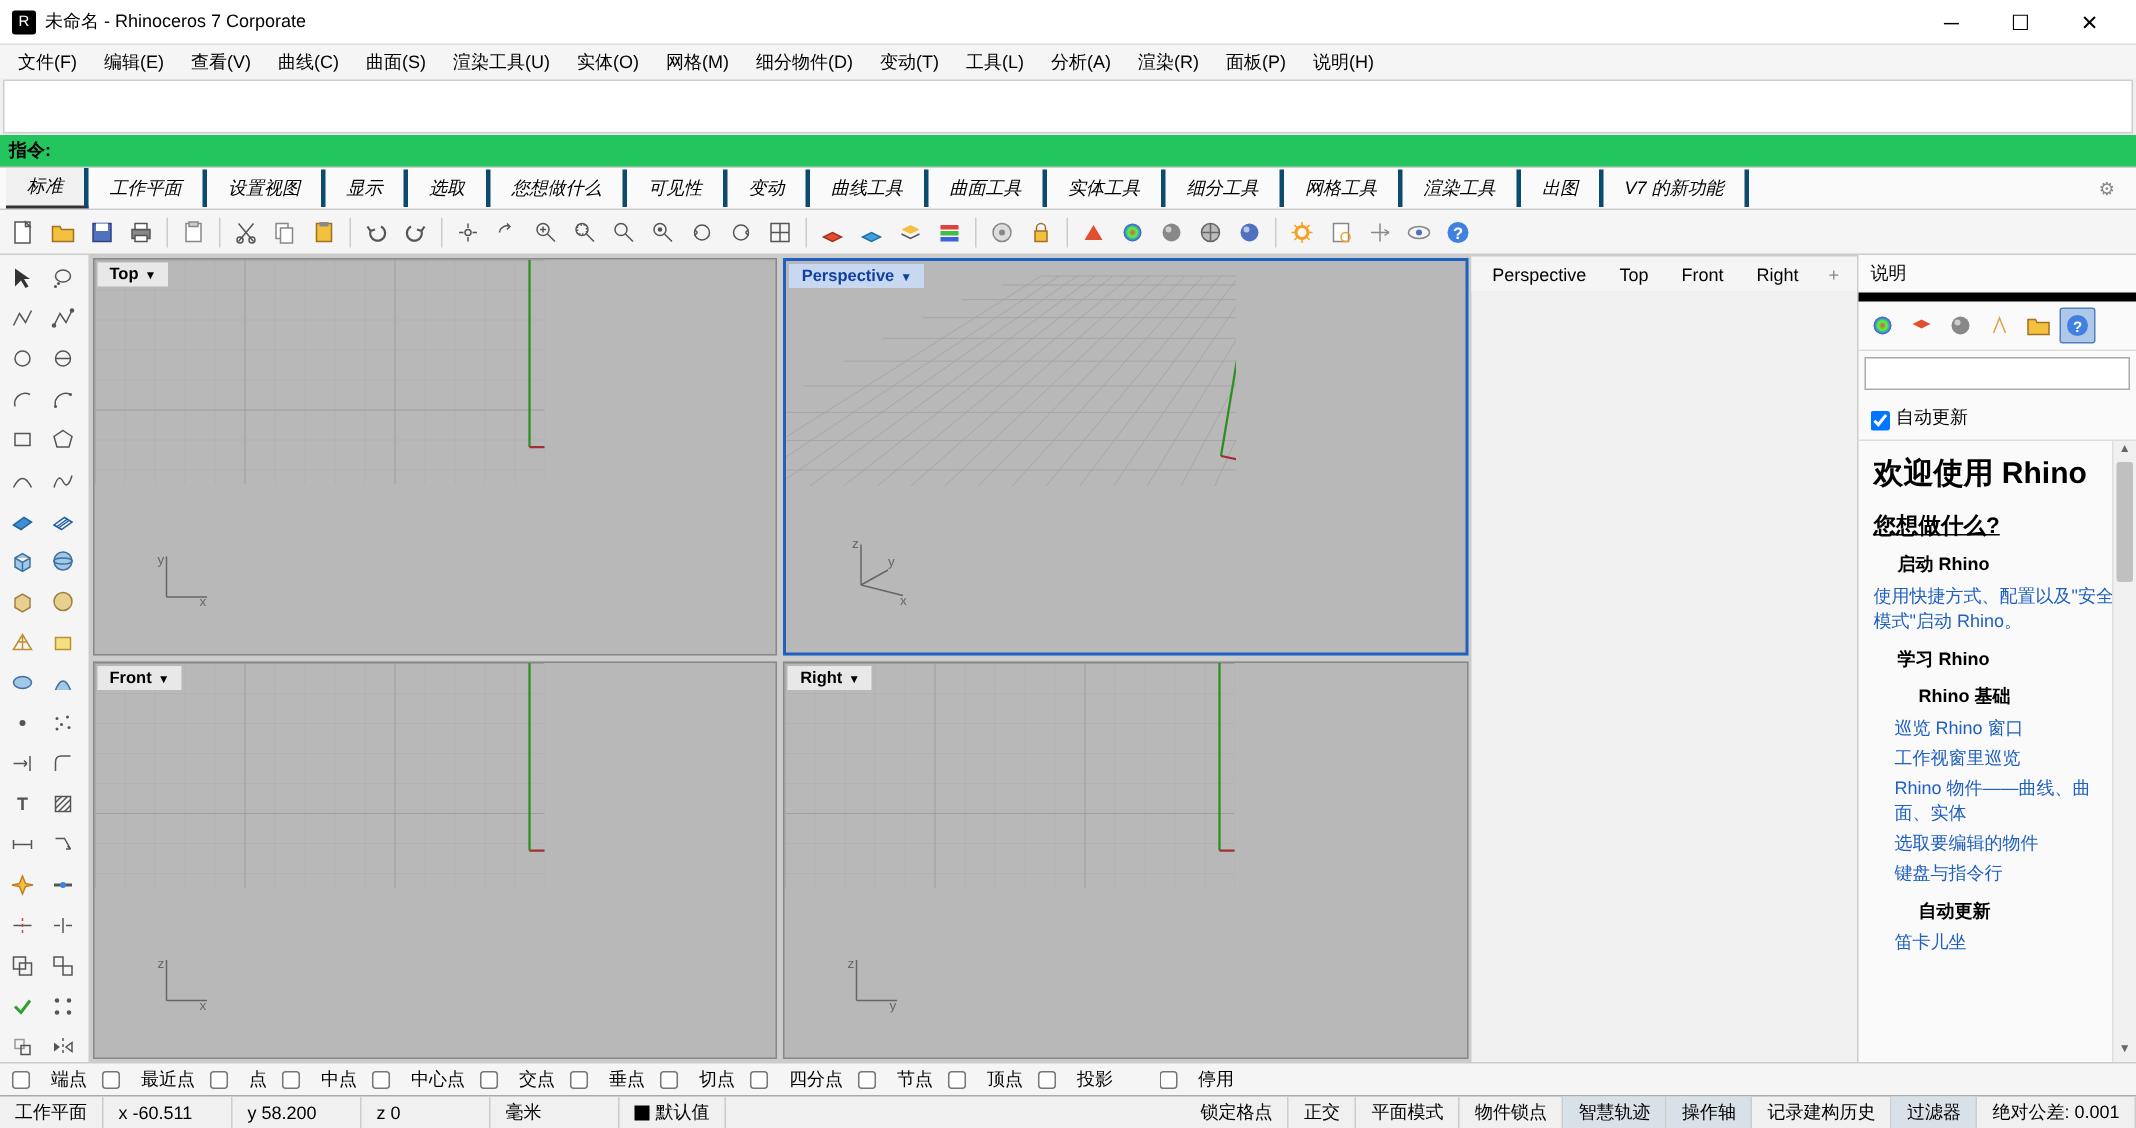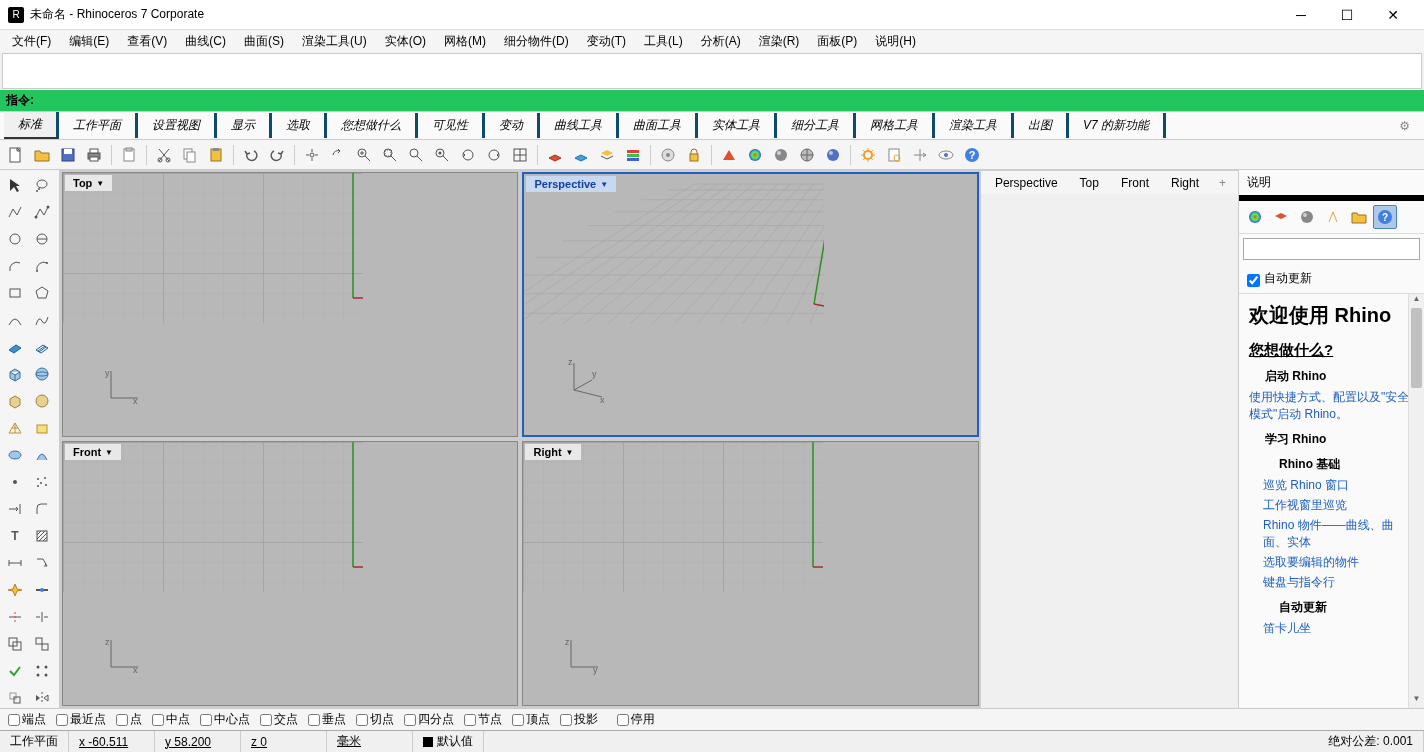--- a/index.html
+++ b/index.html
@@ -49,25 +49,25 @@
 .rp-content { flex: 1; overflow-y: auto; padding: 8px 10px; border-top: 1px solid #ddd; position: relative; }
 .rp-content h1 { font-size: 20px; font-weight: bold; margin-bottom: 12px; }
 .rp-content h2 { font-size: 15px; font-weight: bold; margin: 12px 0 6px; text-decoration: underline; }
 .rp-content h3 { font-size: 12px; font-weight: bold; margin: 8px 16px 4px; }
 .rp-content .link { color: #2060c0; font-size: 12px; margin: 3px 0; cursor: pointer; display: block; }
 .rp-content .sub { padding-left: 14px; }
 .rp-scroll { position: absolute; right: 0; top: 0; bottom: 0; width: 16px; background: #f0f0f0; border-left: 1px solid #ddd; }
 .rp-scroll .thumb { position: absolute; left: 2px; right: 2px; top: 14px; height: 80px; background: #c0c0c0; border-radius: 2px; }
 .rp-scroll .arr { position: absolute; left: 0; right: 0; height: 14px; text-align: center; font-size: 8px; color: #666; cursor: pointer; }
 .osnap { height: 22px; background: #f5f5f5; display: flex; align-items: center; padding: 0 8px; gap: 10px; border-top: 1px solid #ccc; font-size: 12px; }
-.osnap label { display: flex; align-items: center; gap: 2px; cursor: pointer; }
+.osnap label { display: flex; align-items: center; gap: 14px; cursor: pointer; }
 .osnap input { width: 12px; height: 12px; }
 .statusbar { height: 22px; background: #f0f0f0; display: flex; align-items: center; border-top: 1px solid #aaa; font-size: 12px; }
 .statusbar .cell { padding: 0 10px; border-right: 1px solid #ccc; height: 100%; display: flex; align-items: center; }
-.statusbar .cell.w { min-width: 86px; text-decoration: underline; }
+.statusbar .cell.w { min-width: 86px; }
 .statusbar .cell.active { background: #d8e0e8; }
 .statusbar .fill { flex: 1; }
 .sq { display: inline-block; width: 10px; height: 10px; background: #000; margin-right: 4px; }
 </style>
 </head>
 <body>
 
 <div class="titlebar">
   <span class="icon">R</span>
   <span class="title">未命名 - Rhinoceros 7 Corporate</span>
@@ -839,14 +839,24 @@
   <div class="cell">工作平面</div>
   <div class="cell w">x -60.511</div>
   <div class="cell w">y 58.200</div>
   <div class="cell w">z 0</div>
   <div class="cell w">毫米</div>
   <div class="cell">
       <span class="sq"></span>
       <span>默认值</span>
     </div>
   <div class="fill"></div>
+  <div id="statusitems" style="display:flex;height:100%">
+      <div class="cell">锁定格点</div>
+      <div class="cell">正交</div>
+      <div class="cell">平面模式</div>
+      <div class="cell">物件锁点</div>
+      <div class="cell active">智慧轨迹</div>
+      <div class="cell active">操作轴</div>
+      <div class="cell">记录建构历史</div>
+      <div class="cell active">过滤器</div>
+    </div>
   <div class="cell">绝对公差: 0.001</div>
 </div>
 
 </body></html>

